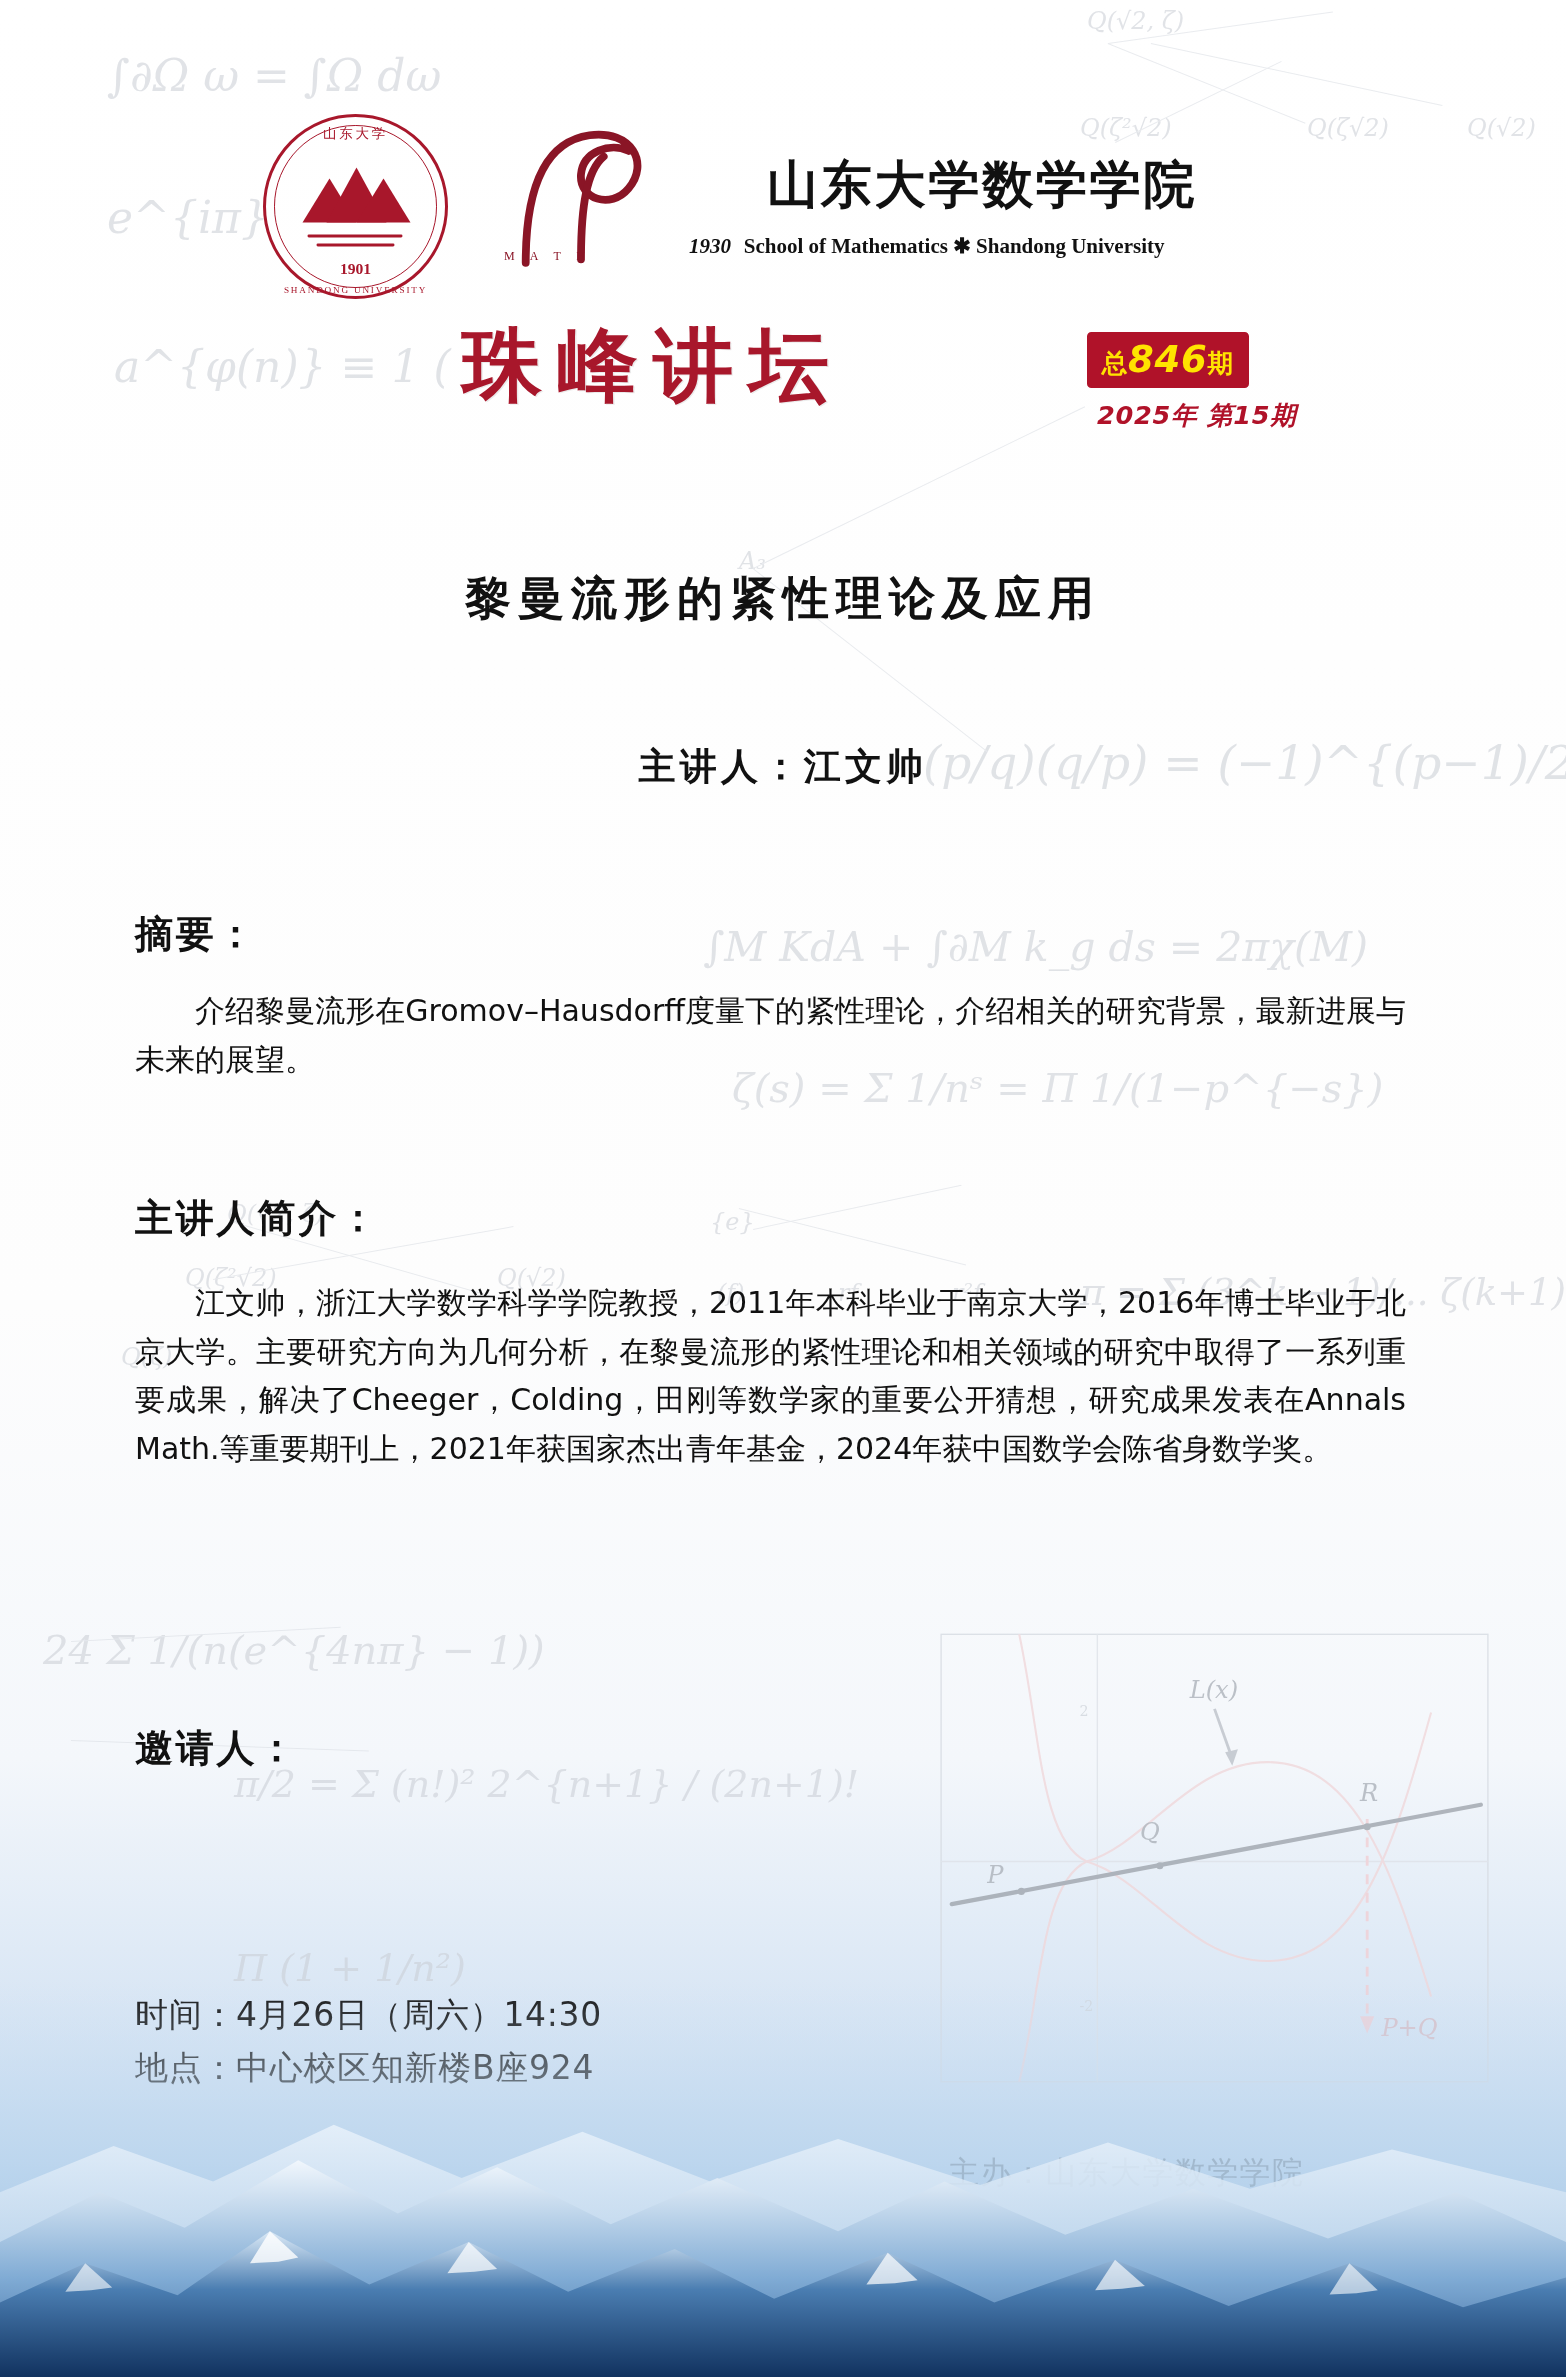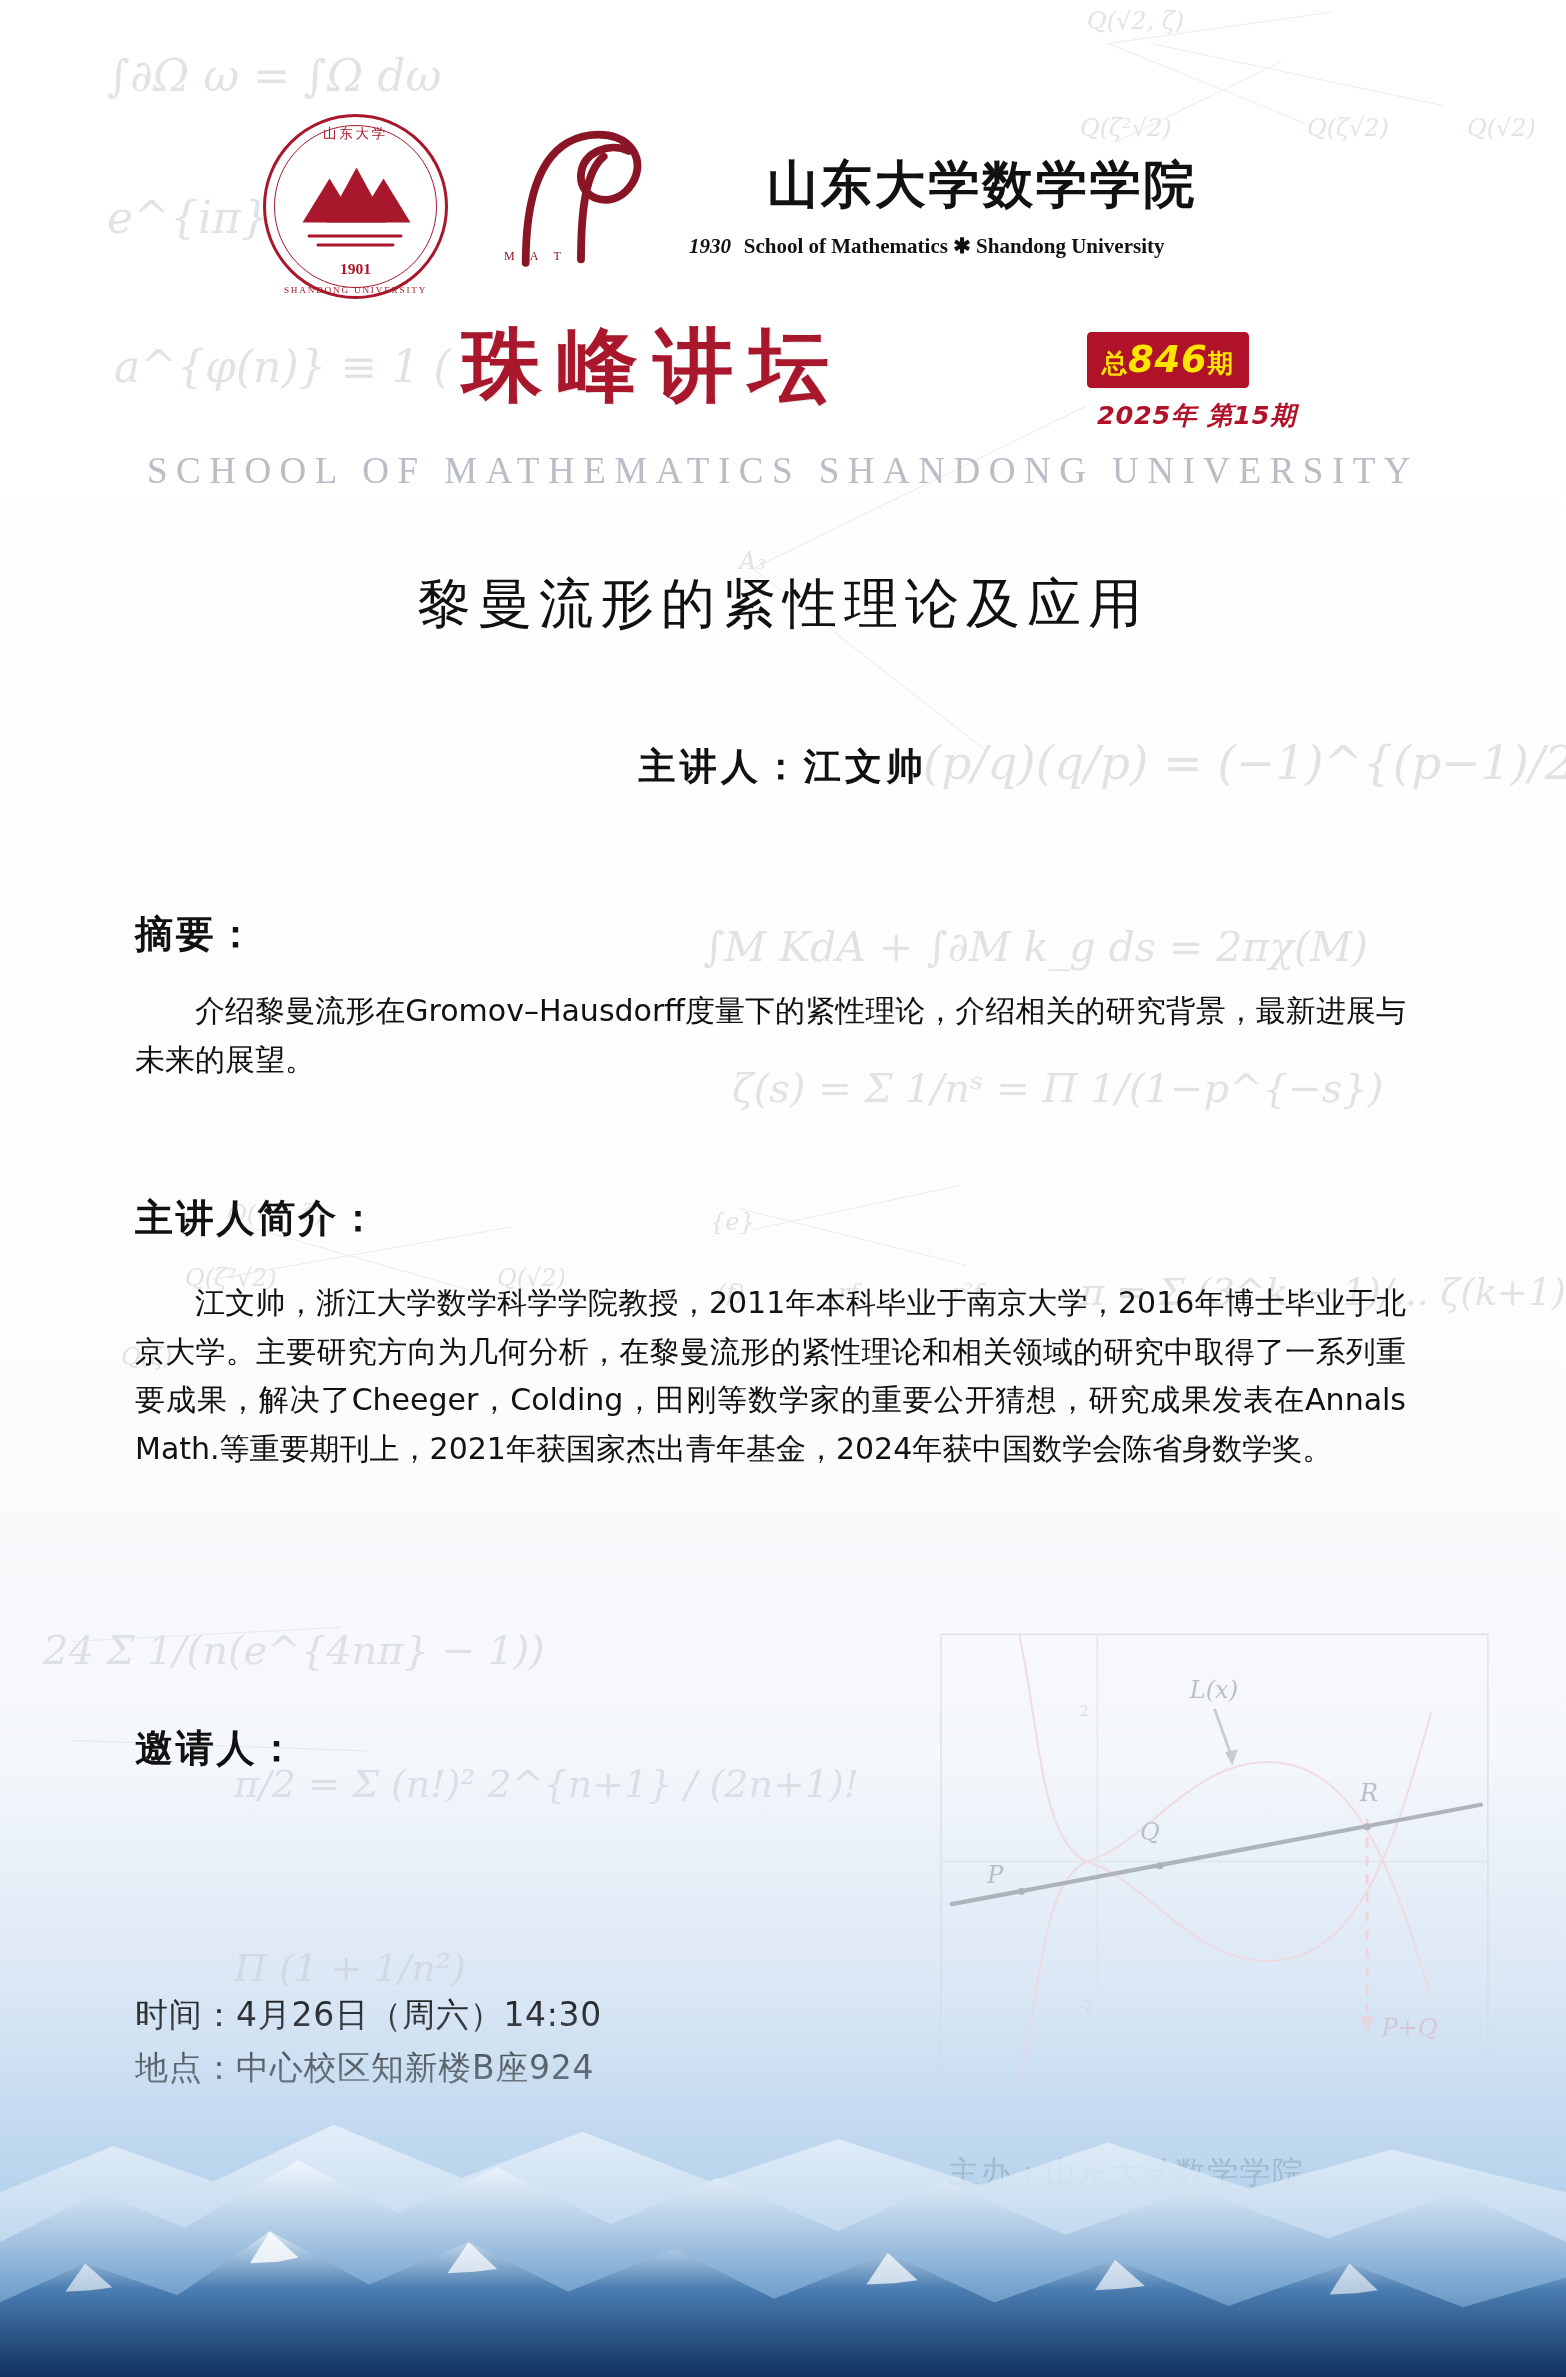--- a/index.html
+++ b/index.html
@@ -112,21 +112,21 @@
   .en-band{
     position:absolute;left:0;top:449px;width:100%;
     text-align:center;color:#b9bec6;
     font-size:37px;letter-spacing:8.5px;
     font-family:"Liberation Serif",serif;
   }
 
   
   .talk-title{
     position:absolute;left:0;top:568px;width:100%;text-align:center;
-    font-size:54px;font-weight:normal;color:#111;letter-spacing:7px;
+    font-size:46px;font-weight:bold;color:#111;letter-spacing:7px;
     font-family:"DejaVu Sans", sans-serif;
   }
   .speaker-line{
     position:absolute;left:0;top:742px;width:100%;text-align:center;
     font-size:37px;font-weight:bold;color:#111;letter-spacing:4.3px;
     font-family:"DejaVu Sans", sans-serif;
   }
 
   .sec-head{
     position:absolute;font-size:38px;font-weight:bold;color:#111;letter-spacing:2.8px;
@@ -238,21 +238,20 @@
       <span class="yr">1930</span><span>School of Mathematics ✱ Shandong University</span>
     </div>
 
     <div class="forum-title">珠峰讲坛</div>
 
     <div class="issue-box">
       <span class="small">总</span><span>846</span><span class="small">期</span>
     </div>
     <div class="issue-sub">2025年 第15期</div>
 
-    <div class="en-band">SCHOOL OF MATHEMATICS  SHANDONG UNIVERSITY</div>
   </div>
 
   <div class="talk-title">黎曼流形的紧性理论及应用</div>
 
   <div class="speaker-line">
     <span>主讲人：</span><span>江文帅</span>
   </div>
 
   <div class="sec-head abs-head">摘要：</div>
   <div class="body-text abs-body">介绍黎曼流形在Gromov–Hausdorff度量下的紧性理论，介绍相关的研究背景，最新进展与未来的展望。</div>

